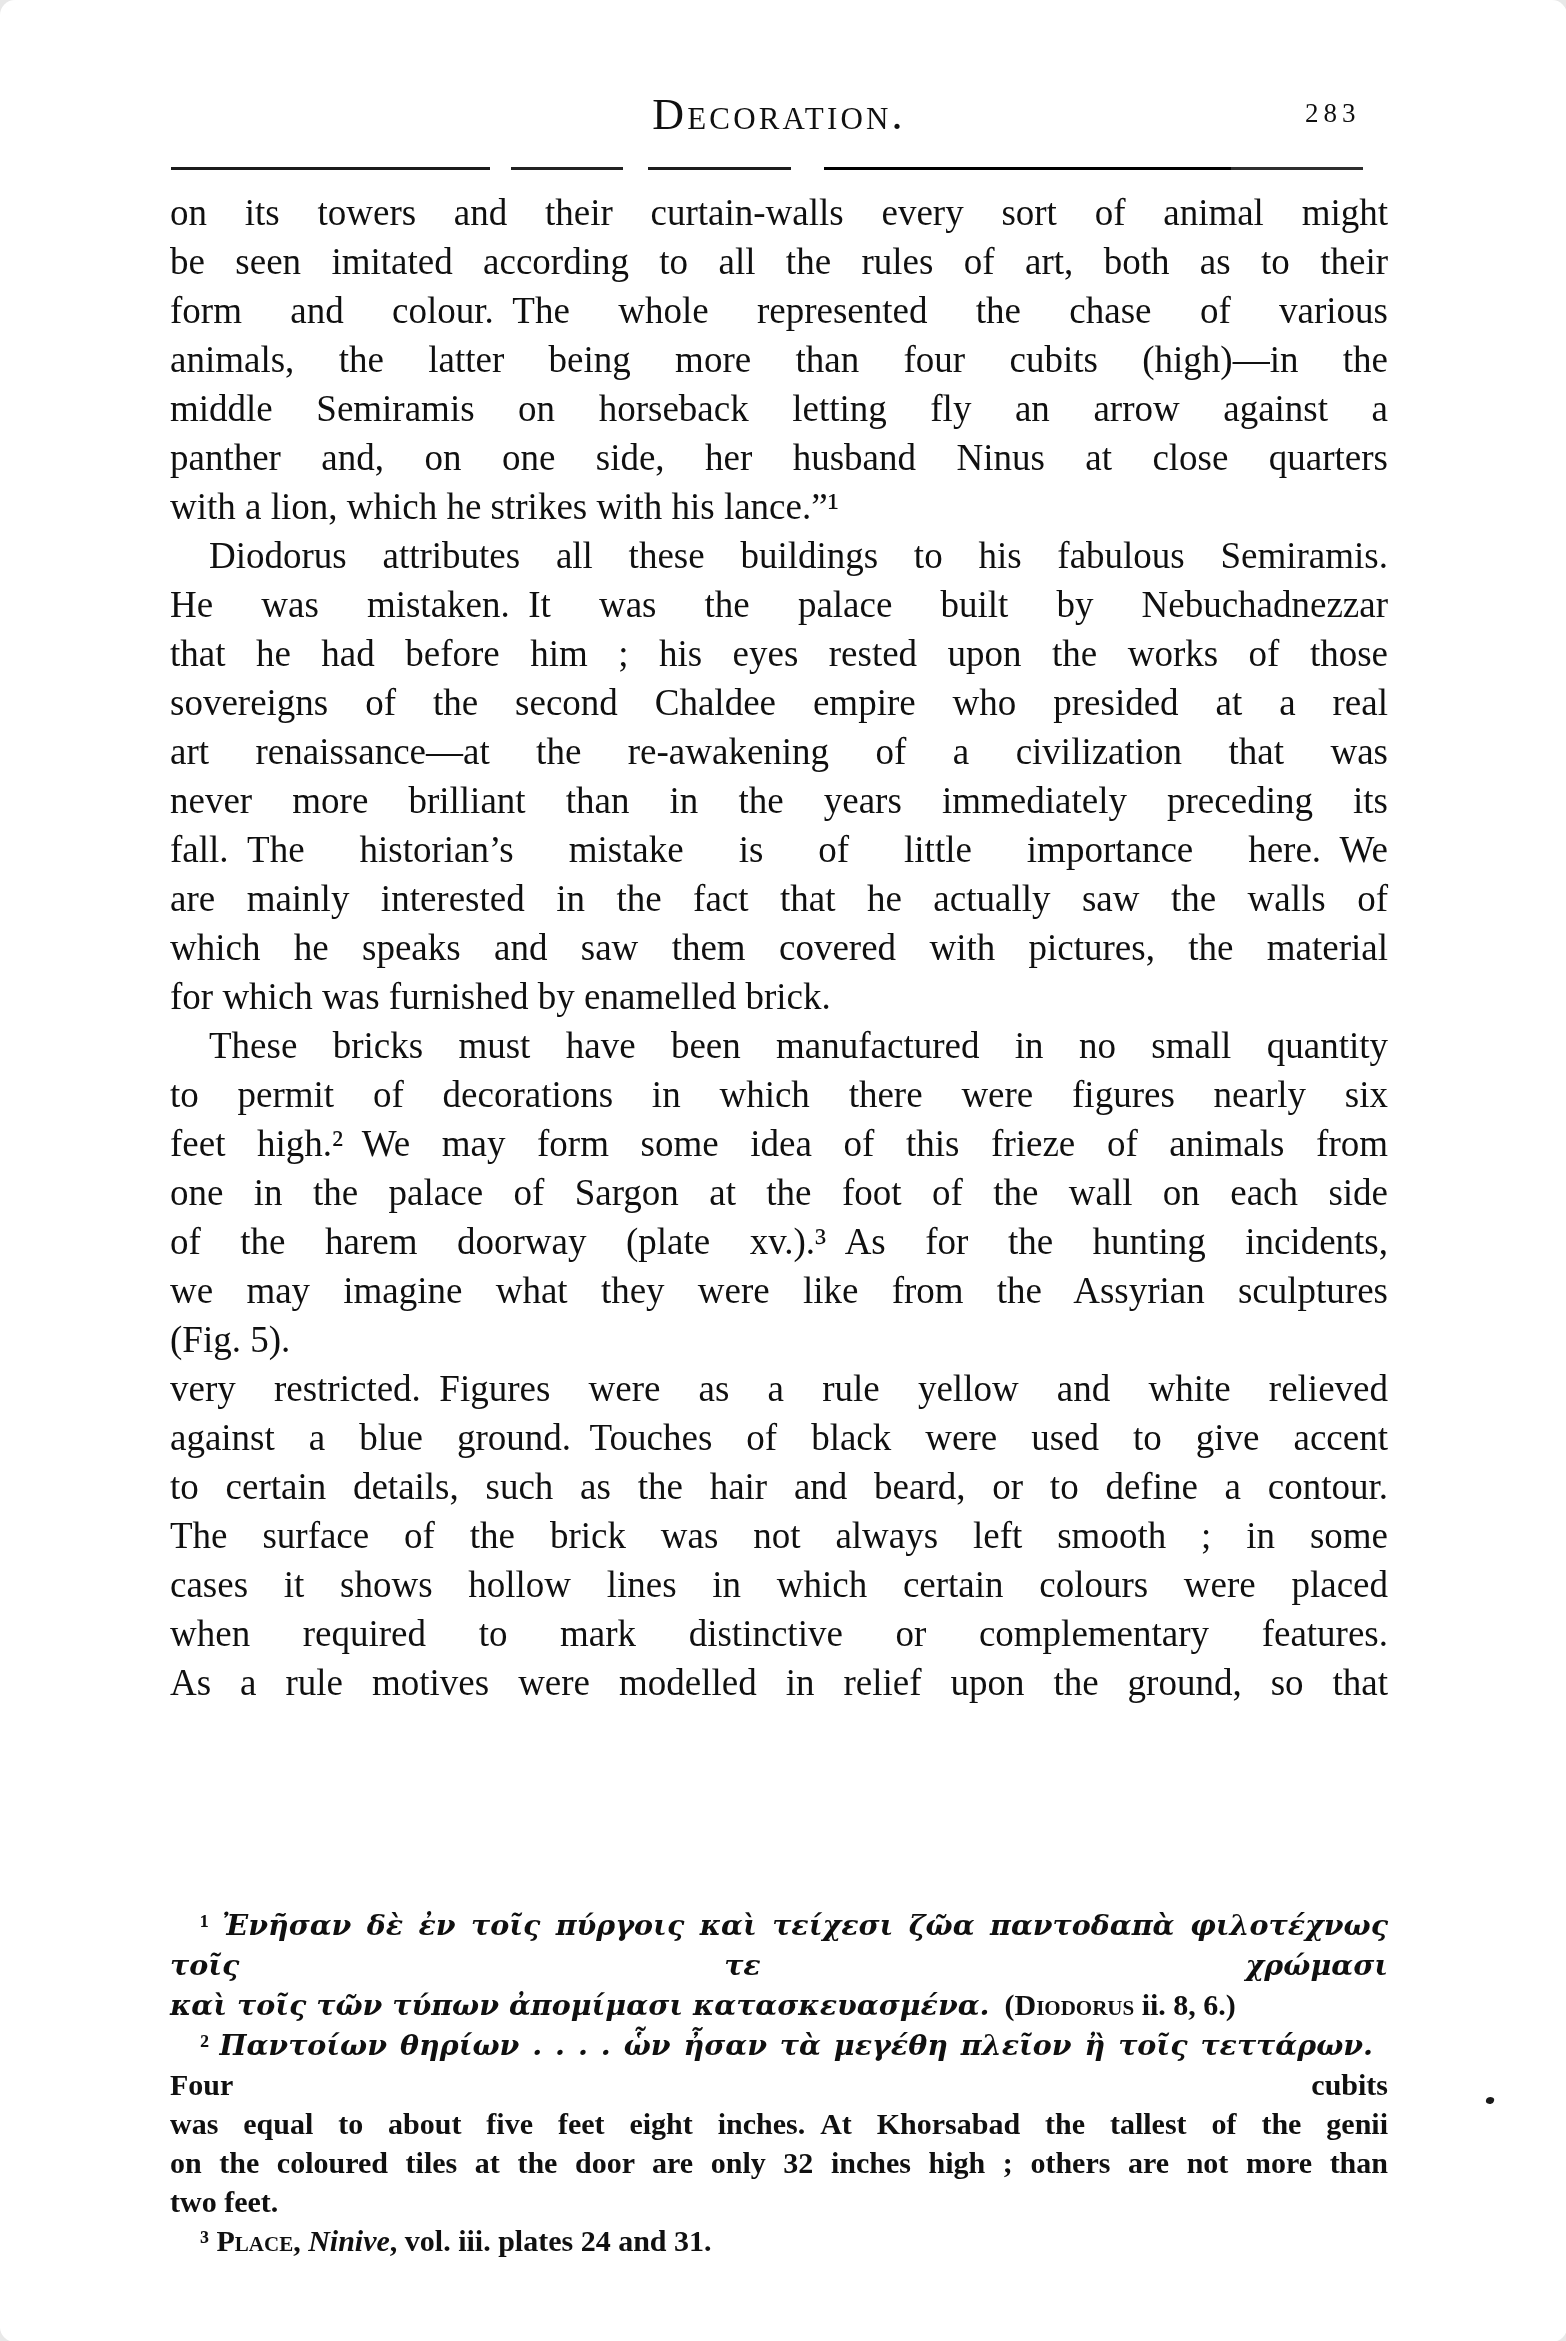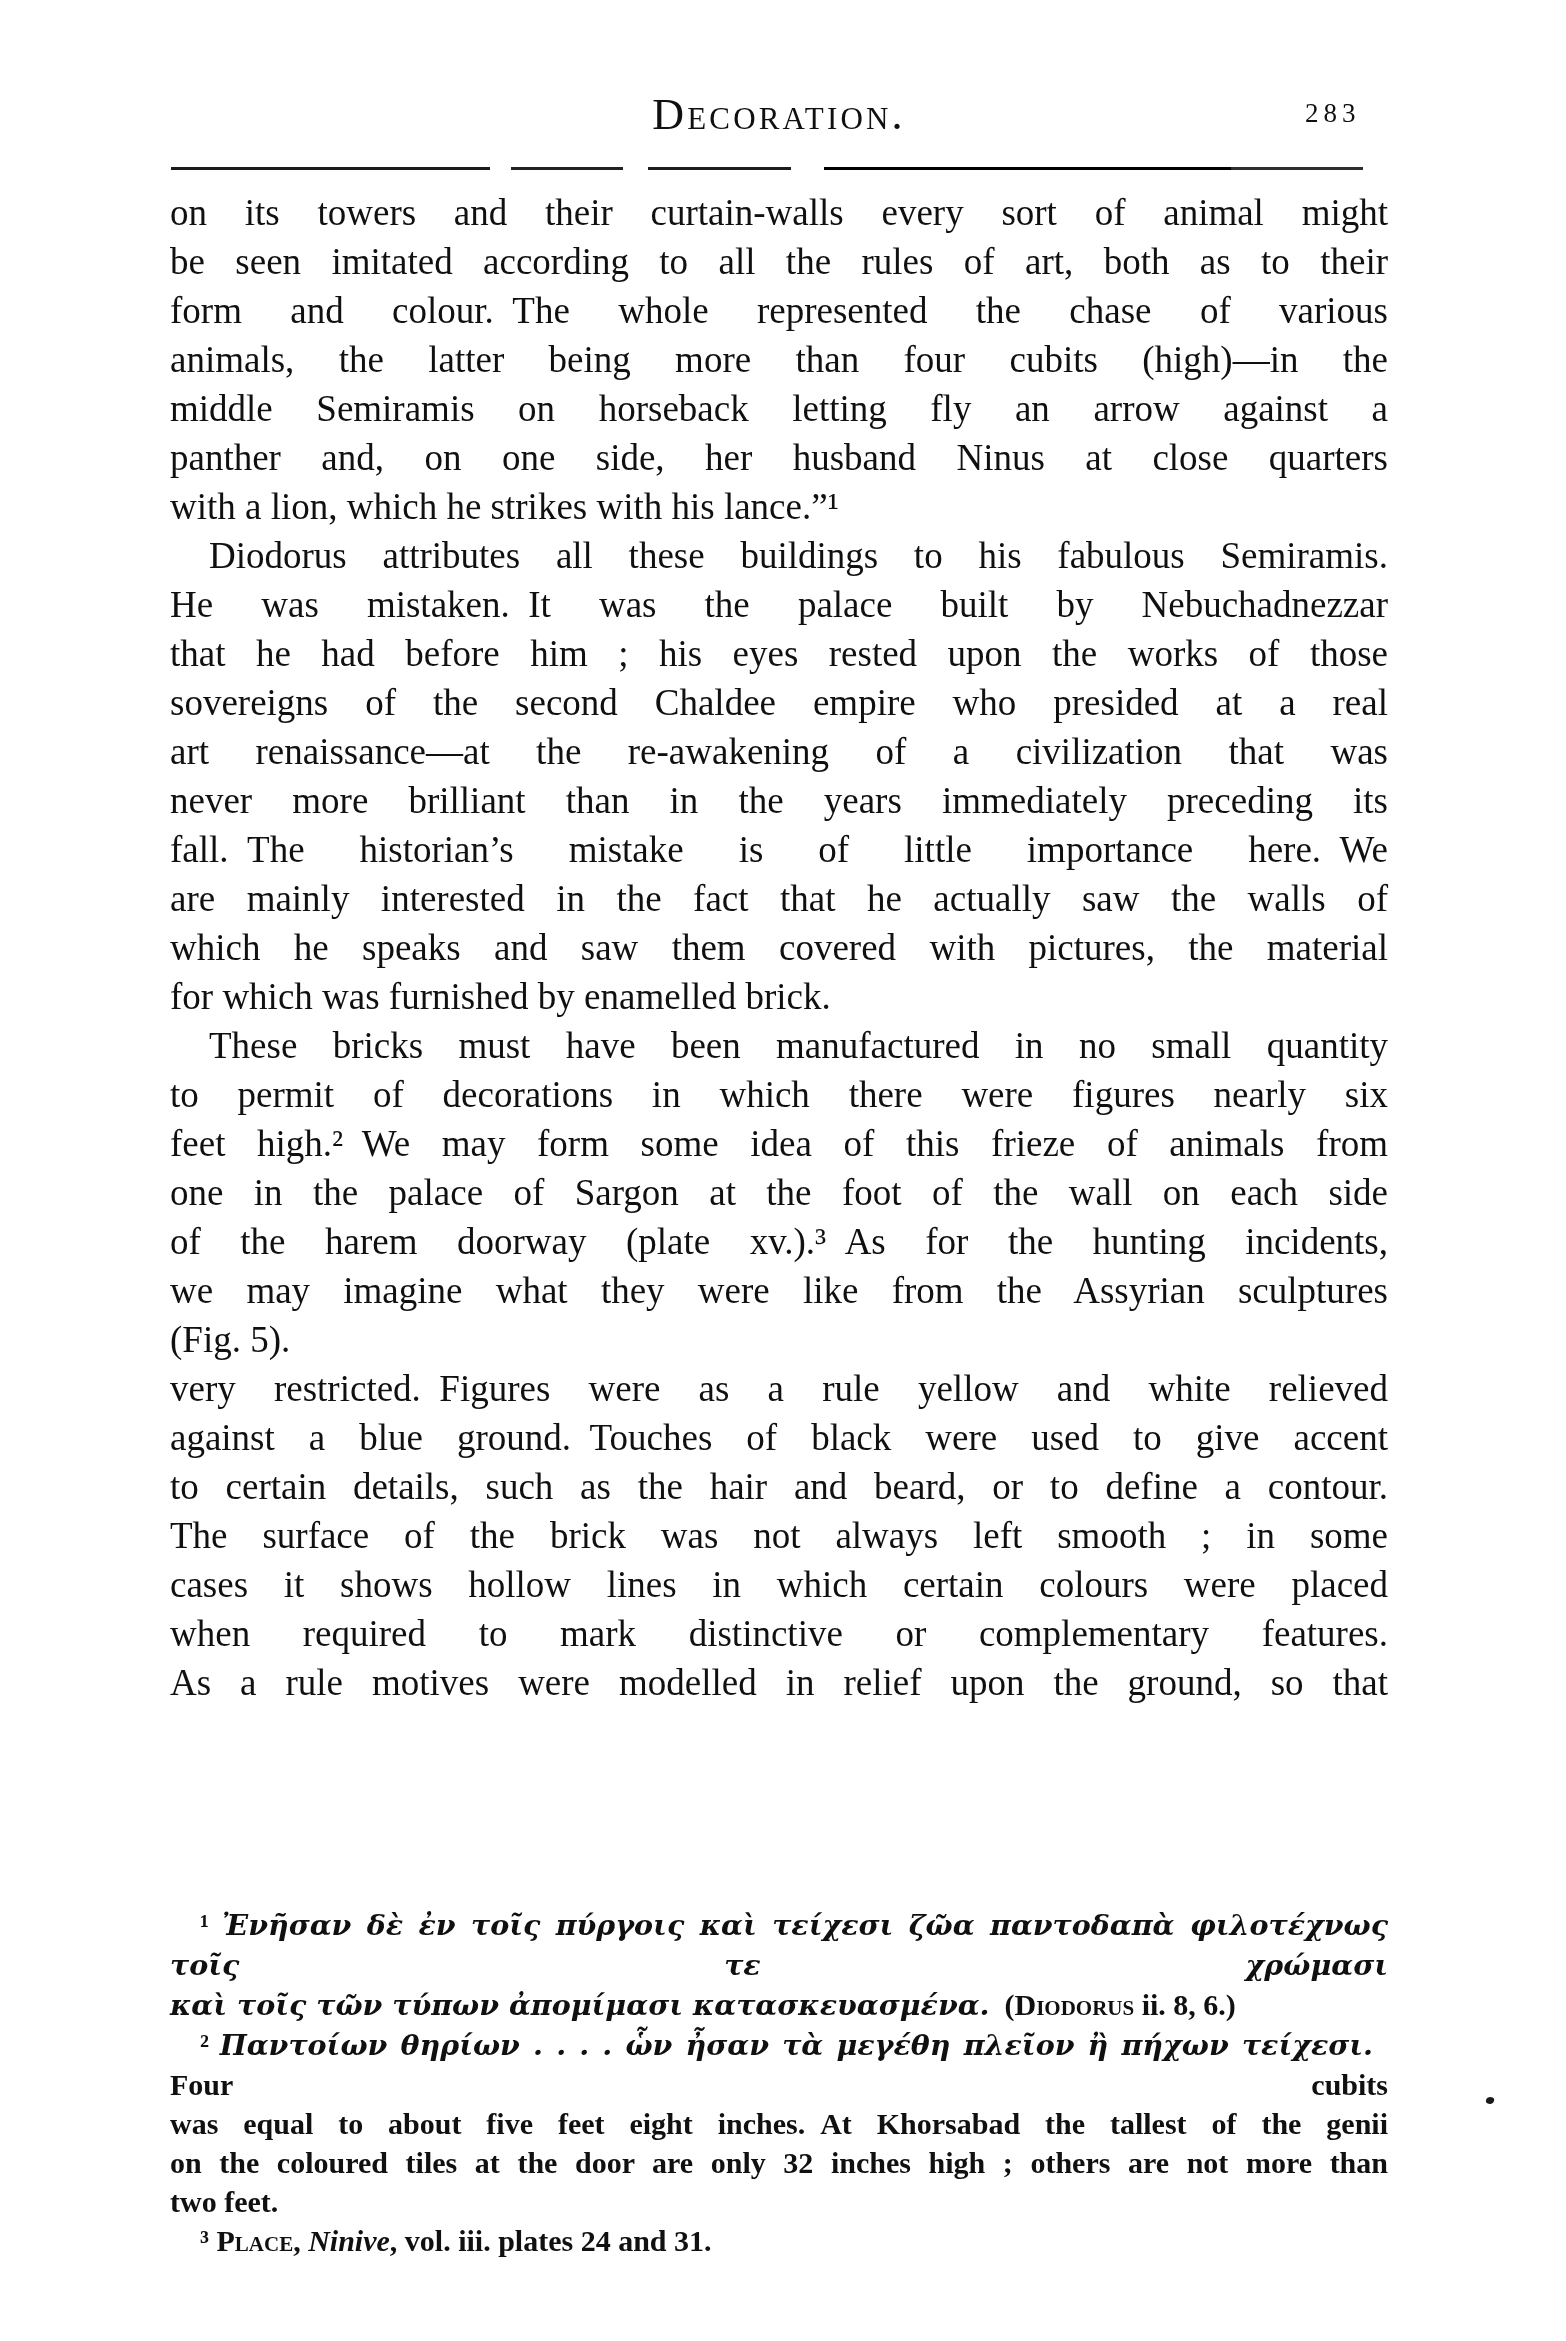--- a/index.html
+++ b/index.html
@@ -6,20 +6,21 @@
   html, body { margin: 0; padding: 0; background: #e8e8e8; }
   .page {
     position: relative;
     width: 1567px;
     height: 2342px;
     background: #ffffff;
     color: #101010;
     font-family: "Liberation Serif", "DejaVu Serif", serif;
     overflow: hidden;
     margin: 0 auto;
+    border-radius: 15px;
   }
   .running-title {
     position: absolute;
     left: 170px;
     top: 93px;
     width: 1218px;
     text-align: center;
     font-size: 44px;
     line-height: 1;
     font-variant: small-caps;
@@ -123,21 +124,21 @@
       <div class="bline">against a blue ground. Touches of black were used to give accent</div>
       <div class="bline">to certain details, such as the hair and beard, or to define a contour.</div>
       <div class="bline">The surface of the brick was not always left smooth ; in some</div>
       <div class="bline">cases it shows hollow lines in which certain colours were placed</div>
       <div class="bline">when required to mark distinctive or complementary features.</div>
       <div class="bline">As a rule motives were modelled in relief upon the ground, so that</div>
     </div>
   <div class="footnotes">
       <div class="fline indent"><span>¹ </span><span class="gk">Ἐνῆσαν δὲ ἐν τοῖς πύργοις καὶ τείχεσι ζῶα παντοδαπὰ φιλοτέχνως τοῖς τε χρώμασι</span></div>
       <div class="fline last"><span class="gk">καὶ τοῖς τῶν τύπων ἀπομίμασι κατασκευασμένα.</span><span> (</span><span class="sc">Diodorus</span><span> ii. 8, 6.)</span></div>
-      <div class="fline indent"><span>² </span><span class="gk">Παντοίων θηρίων . . . . ὧν ἦσαν τὰ μεγέθη πλεῖον ἢ πήχων τείχεσι.</span><span> Four cubits</span></div>
+      <div class="fline indent"><span>² </span><span class="gk">Παντοίων θηρίων . . . . ὧν ἦσαν τὰ μεγέθη πλεῖον ἢ τοῖς τεττάρων.</span><span> Four cubits</span></div>
       <div class="fline"><span>was equal to about five feet eight inches. At Khorsabad the tallest of the genii</span></div>
       <div class="fline"><span>on the coloured tiles at the door are only 32 inches high ; others are not more than</span></div>
       <div class="fline last"><span>two feet.</span></div>
       <div class="fline indent last"><span>³ </span><span class="sc">Place</span><span>, </span><span class="it">Ninive</span><span>, vol. iii. plates 24 and 31.</span></div>
     </div>
   <div class="speck"></div>
 </div>
 
 
 </body></html>

